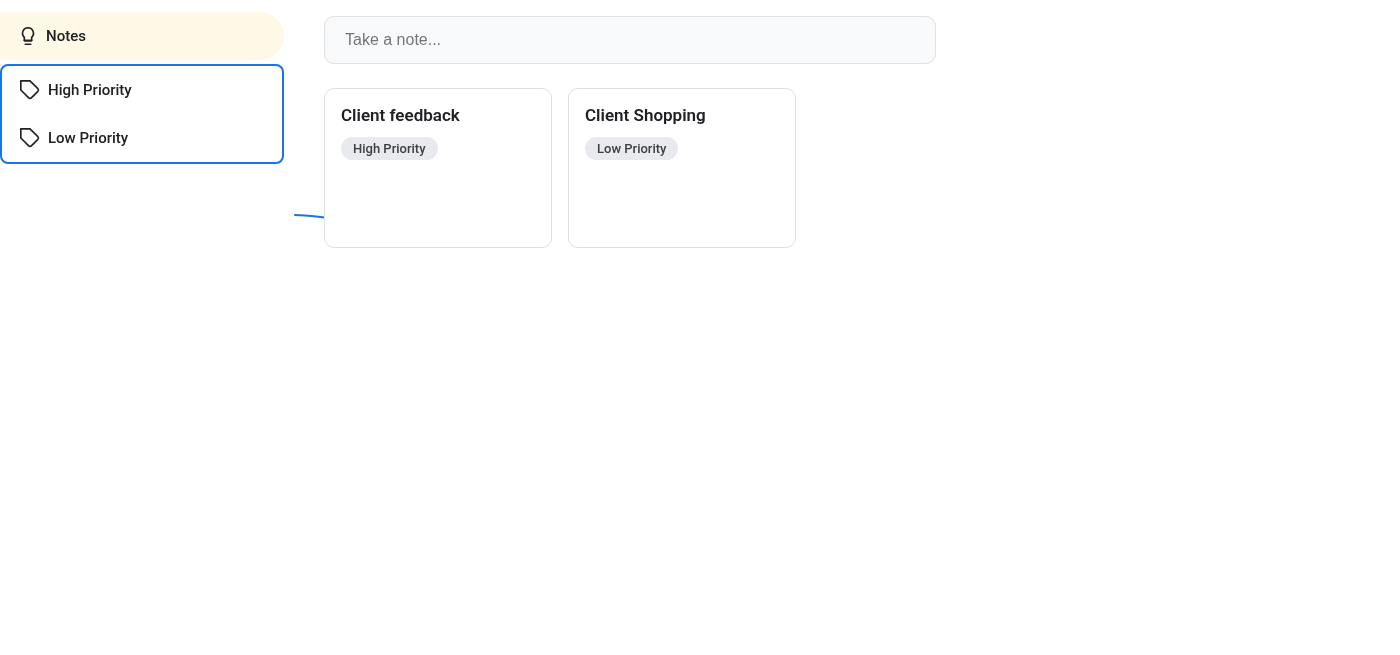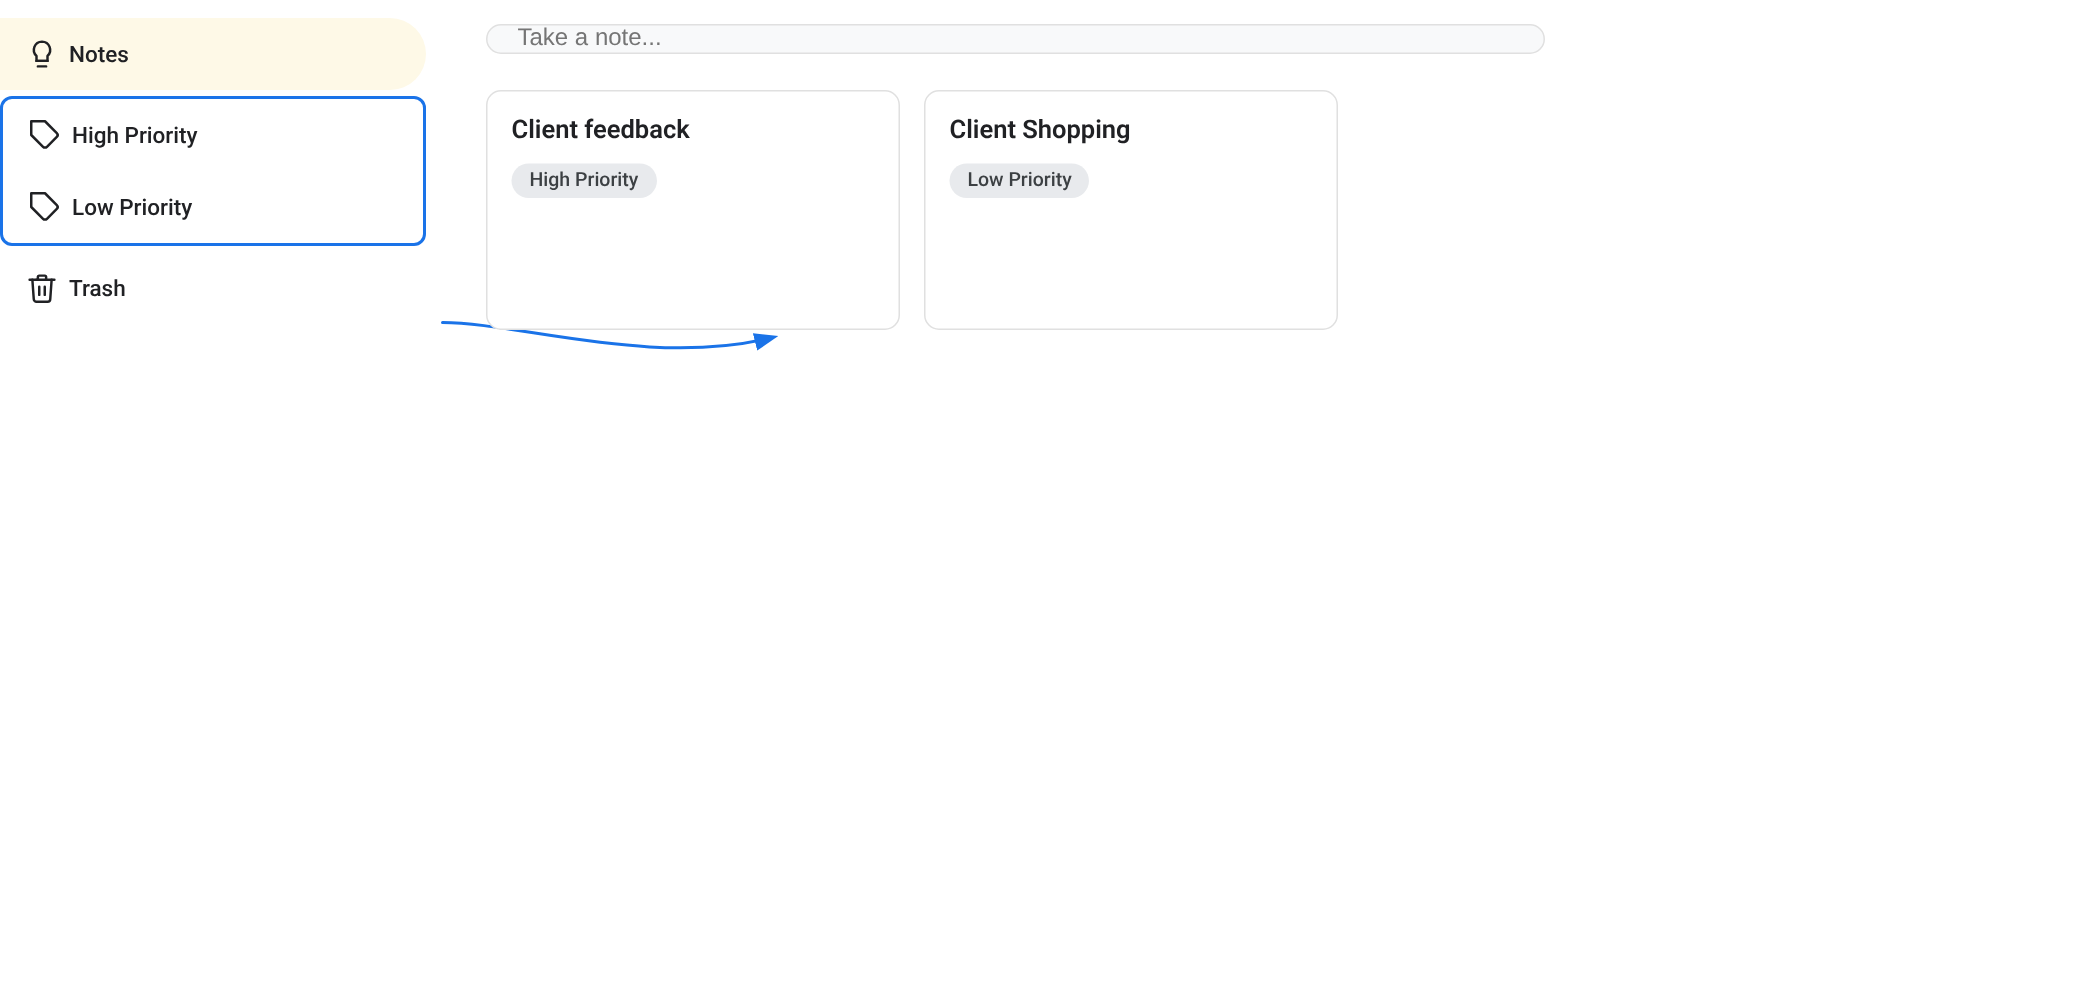--- a/index.html
+++ b/index.html
@@ -66,41 +66,41 @@
     }
 
     
     .main {
       flex: 1;
       padding: 0 24px;
       overflow-y: auto;
     }
 
     .search-bar {
-      width: 706px;
+      width: 612px;
       margin: 16px 0 24px 0;
-      padding: 0 20px;
+      padding: 14px 20px;
       border: 1px solid #e0e0e0;
       border-radius: 10px;
       font-size: 16px;
       color: #5f6368;
       background: #f8f9fa;
       outline: none;
       cursor: text;
     }
 
     .notes-grid {
       display: flex;
       flex-wrap: wrap;
       gap: 16px;
       padding-bottom: 24px;
     }
 
     .note-card {
-      width: 276px;
+      width: 228px;
       min-height: 160px;
       border: 1px solid #e0e0e0;
       border-radius: 10px;
       padding: 16px;
       background: #fff;
       cursor: pointer;
       position: relative;
     }
 
     .note-title {
@@ -160,33 +160,20 @@
         <svg width="22" height="22" viewBox="0 0 24 24">
           <path d="M20.59 13.41l-7.17 7.17a2 2 0 0 1-2.83 0L2 12V2h10l8.59 8.59a2 2 0 0 1 0 2.82z"></path>
         </svg>
       </span>
       <span class="sidebar-item-label-text">Low Priority</span>
     </div>
   </div>
 
 
 
-  <div class="sidebar-item">
-    <span class="icon">
-      <svg width="22" height="22" viewBox="0 0 24 24">
-        <polyline points="3 6 5 6 21 6"></polyline>
-        <path d="M19 6l-1 14a2 2 0 0 1-2 2H8a2 2 0 0 1-2-2L5 6"></path>
-        <path d="M10 11v6M14 11v6"></path>
-        <path d="M9 6V4a1 1 0 0 1 1-1h4a1 1 0 0 1 1 1v2"></path>
-
-        <line x1="8" y1="6" x2="8" y2="6"></line>
-      </svg>
-    </span>
-    <span class="sidebar-item-label-text">Trash</span>
-  </div>
 </div>
 
 <svg style="position:absolute; left:285px; top:185px; width:260px; height:80px; overflow:visible; pointer-events:none;" viewBox="0 0 260 80">
   <defs>
     <marker id="arrowhead" markerWidth="8" markerHeight="8" refX="6" refY="3" orient="auto">
       <path d="M0,0 L0,6 L8,3 z" fill="#1a73e8" stroke="none"></path>
     </marker>
   </defs>
   <path d="M 10 30 C 60 30, 150 60, 230 40" stroke="#1a73e8" stroke-width="2" fill="none" marker-end="url(#arrowhead)"></path>
 </svg>

